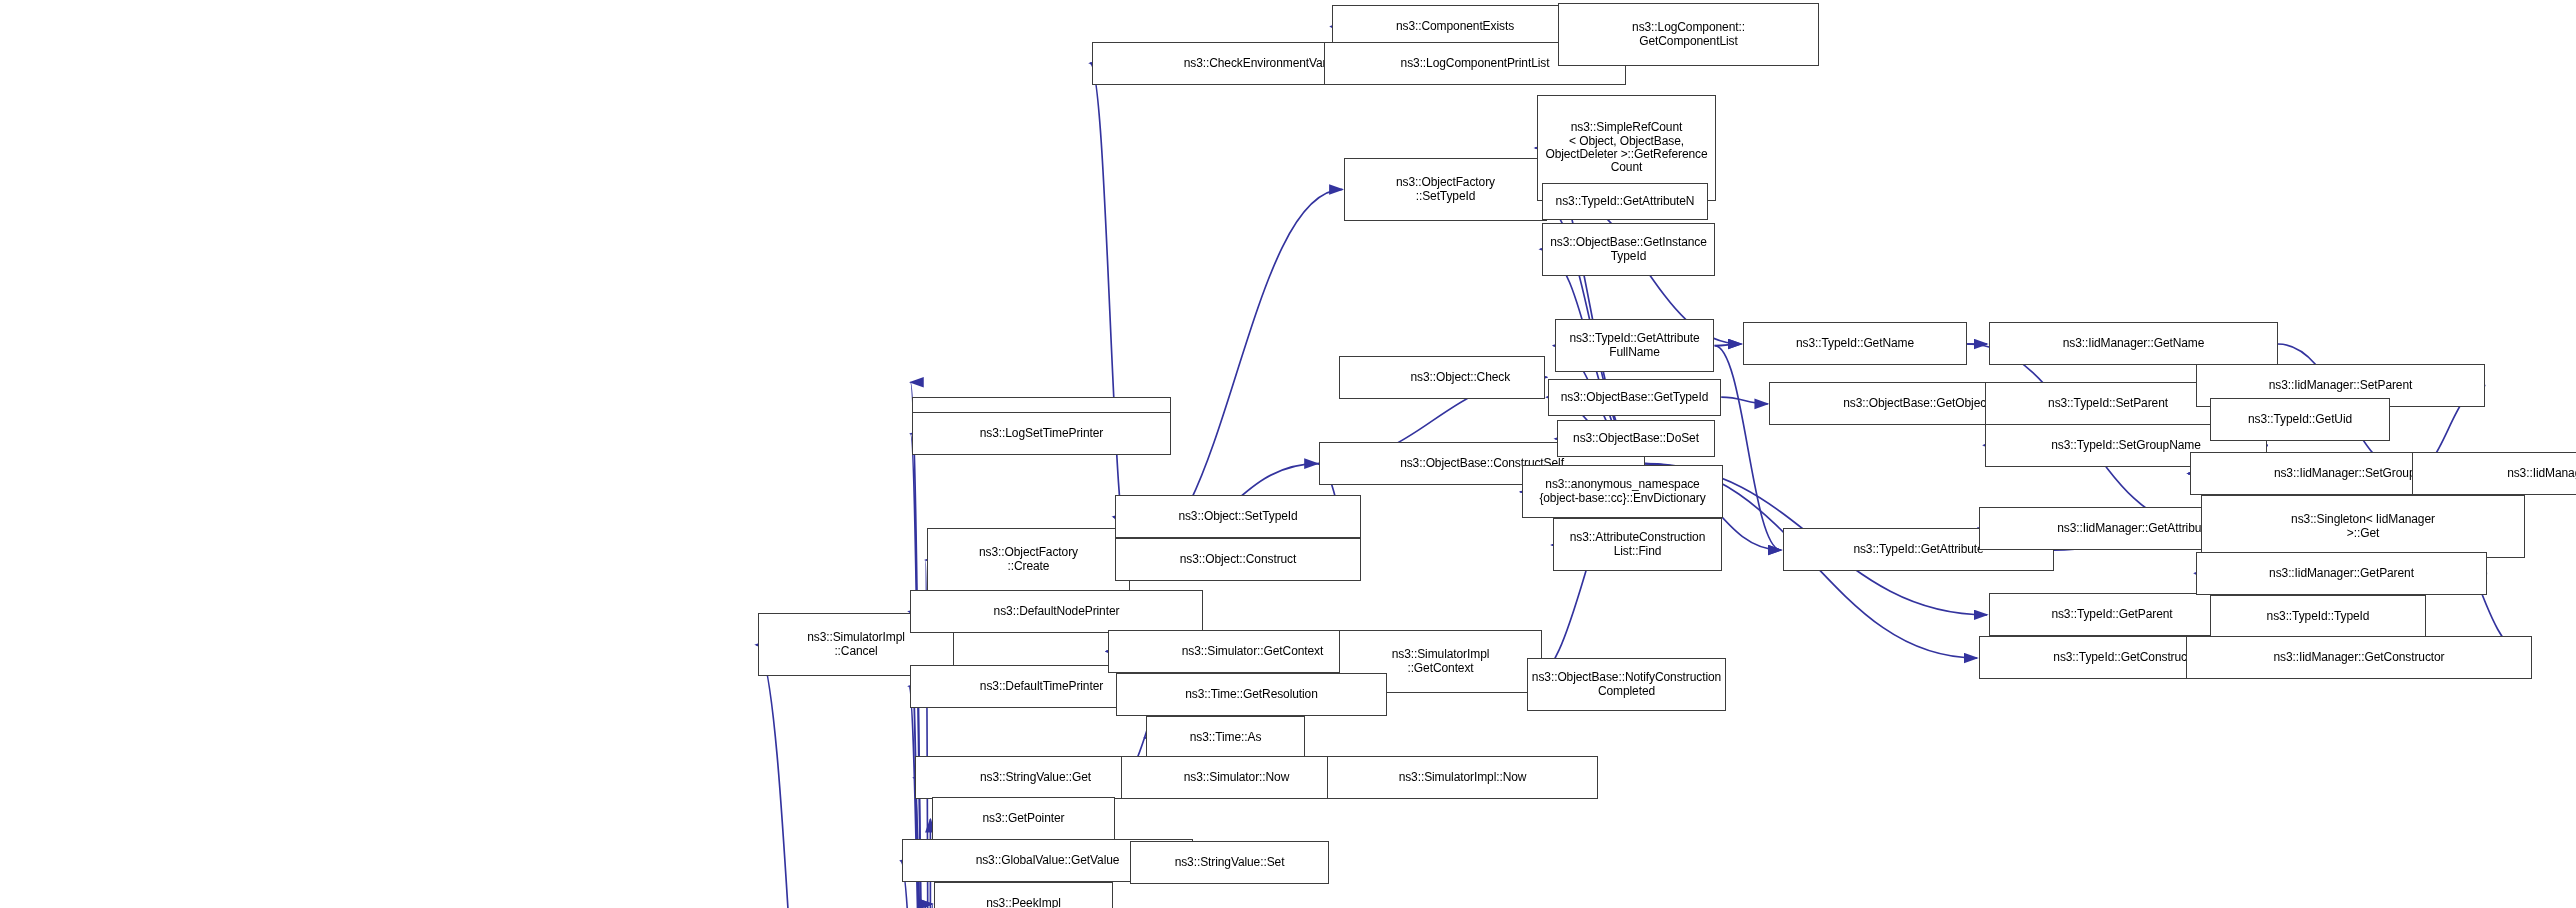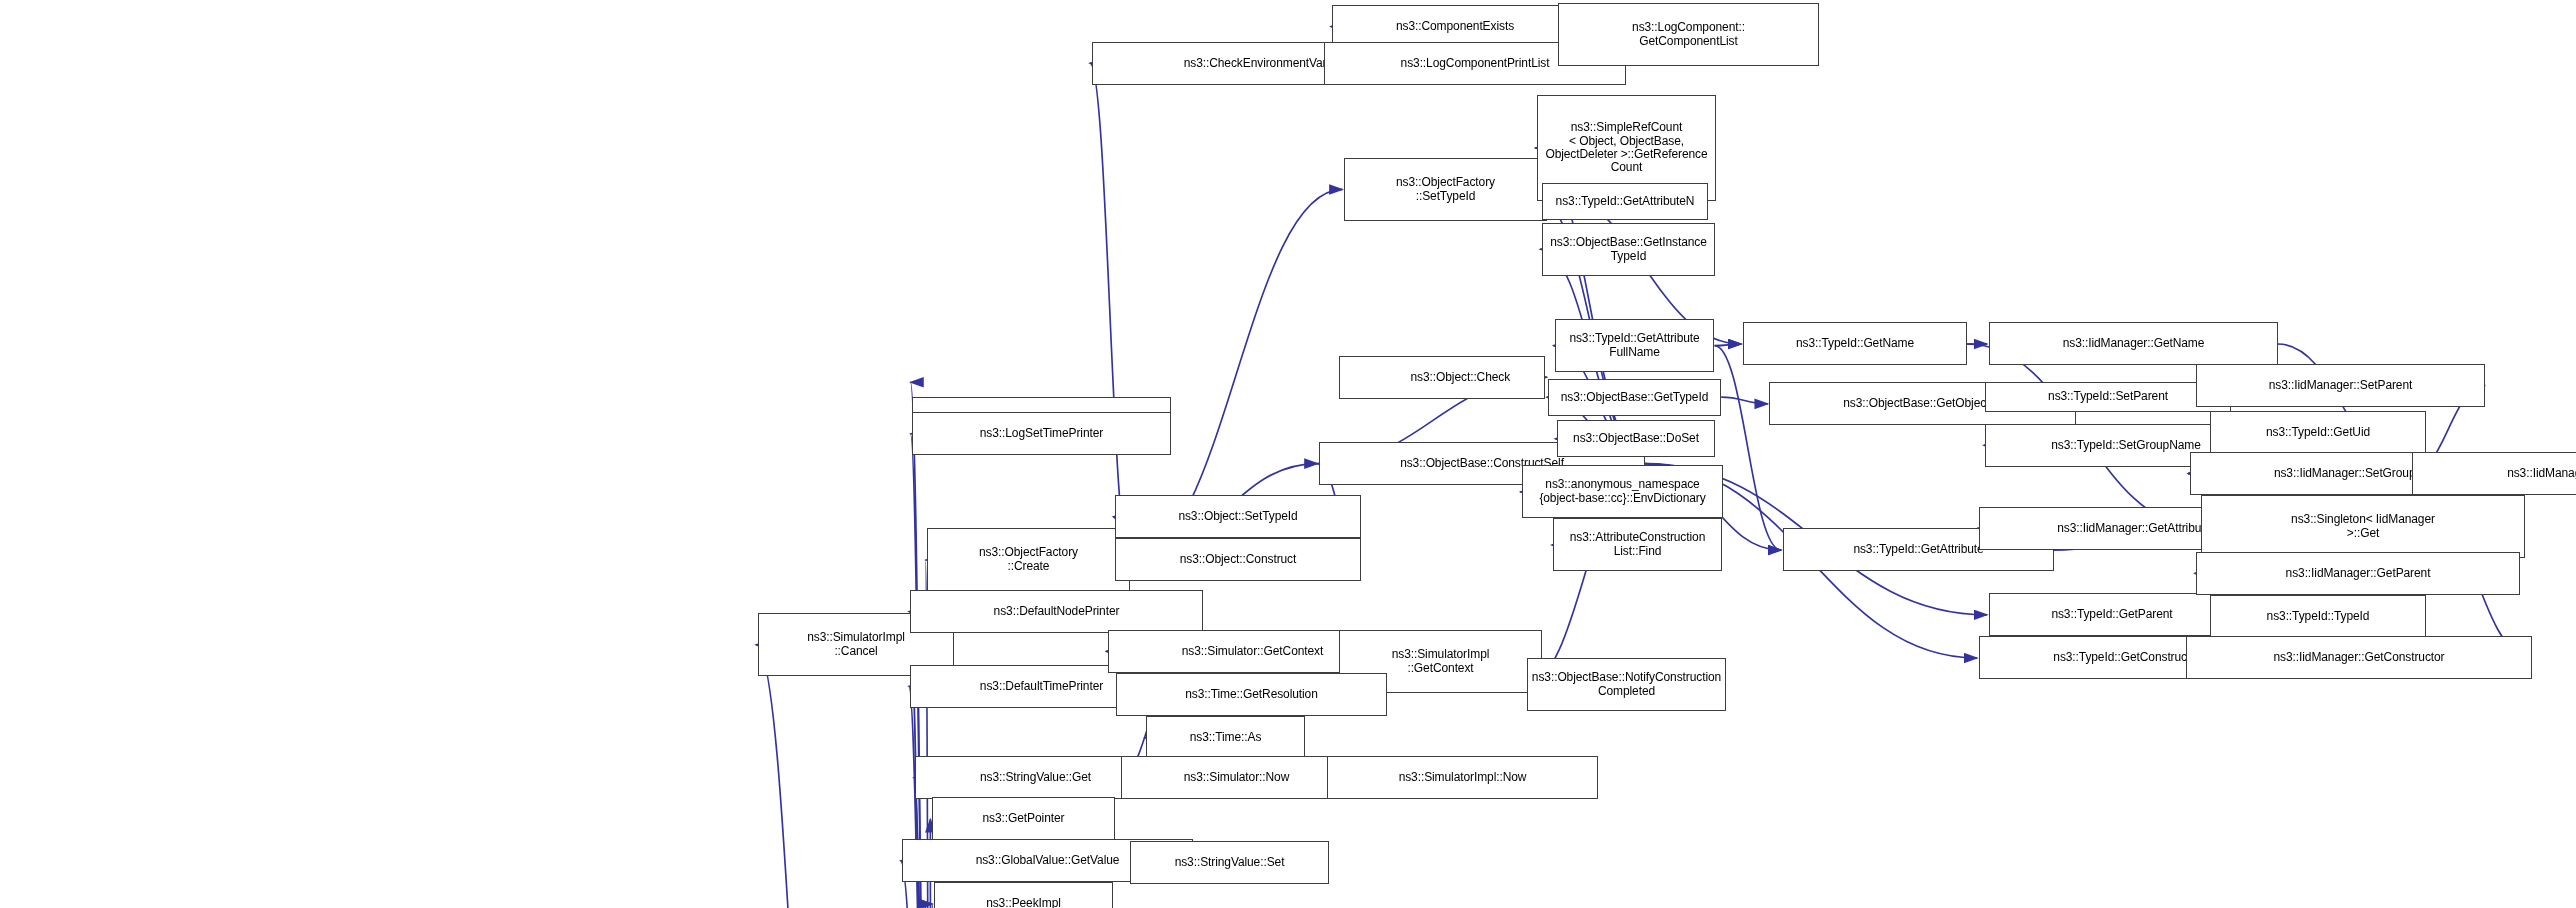--- a/index.html
+++ b/index.html
@@ -170,29 +170,29 @@
       <div class="node" style="left: 1522px; top: 465px; width: 201px; height: 53px;">ns3::anonymous_namespace
 {object-base::cc}::EnvDictionary</div>
       <div class="node" style="left: 1553px; top: 518px; width: 169px; height: 53px;">ns3::AttributeConstruction
 List::Find</div>
       <div class="node" style="left: 1527px; top: 658px; width: 199px; height: 53px;">ns3::ObjectBase::NotifyConstruction
 Completed</div>
       <div class="node" style="left: 1743px; top: 322px; width: 224px; height: 43px;">ns3::TypeId::GetName</div>
       <div class="node" style="left: 1769px; top: 382px; width: 307px; height: 43px;">ns3::ObjectBase::GetObjectIid</div>
       <div class="node" style="left: 1783px; top: 528px; width: 271px; height: 43px;">ns3::TypeId::GetAttribute</div>
       <div class="node" style="left: 1989px; top: 322px; width: 289px; height: 43px;">ns3::IidManager::GetName</div>
-      <div class="node" style="left: 1985px; top: 382px; width: 246px; height: 30px;">ns3::TypeId::SetParent</div>
+      <div class="node" style="left: 1985px; top: 382px; width: 246px; height: 43px;">ns3::TypeId::SetParent</div>
       <div class="node" style="left: 1985px; top: 424px; width: 282px; height: 43px;">ns3::TypeId::SetGroupName</div>
       <div class="node" style="left: 1979px; top: 507px; width: 319px; height: 43px;">ns3::IidManager::GetAttributeN</div>
       <div class="node" style="left: 1989px; top: 593px; width: 246px; height: 43px;">ns3::TypeId::GetParent</div>
       <div class="node" style="left: 1979px; top: 636px; width: 296px; height: 43px;">ns3::TypeId::GetConstructor</div>
       <div class="node" style="left: 2196px; top: 364px; width: 289px; height: 43px;">ns3::IidManager::SetParent</div>
-      <div class="node" style="left: 2210px; top: 411px; width: 216px; height: 43px;">ns3::TypeId::GetUid</div>
+      <div class="node" style="left: 2210px; top: 398px; width: 180px; height: 43px;">ns3::TypeId::GetUid</div>
       <div class="node" style="left: 2190px; top: 452px; width: 341px; height: 43px;">ns3::IidManager::SetGroupName</div>
       <div class="node" style="left: 2201px; top: 495px; width: 324px; height: 63px;">ns3::Singleton&lt; IidManager
 &gt;::Get</div>
-      <div class="node" style="left: 2196px; top: 552px; width: 324px; height: 43px;">ns3::IidManager::GetParent</div>
+      <div class="node" style="left: 2196px; top: 552px; width: 291px; height: 43px;">ns3::IidManager::GetParent</div>
       <div class="node" style="left: 2210px; top: 595px; width: 216px; height: 43px;">ns3::TypeId::TypeId</div>
       <div class="node" style="left: 2186px; top: 636px; width: 346px; height: 43px;">ns3::IidManager::GetConstructor</div>
       <div class="node" style="left: 2412px; top: 452px; width: 379px; height: 43px;">ns3::IidManager::LookupInformation</div>
     </div>
 </div>
 
 
 </body></html>

